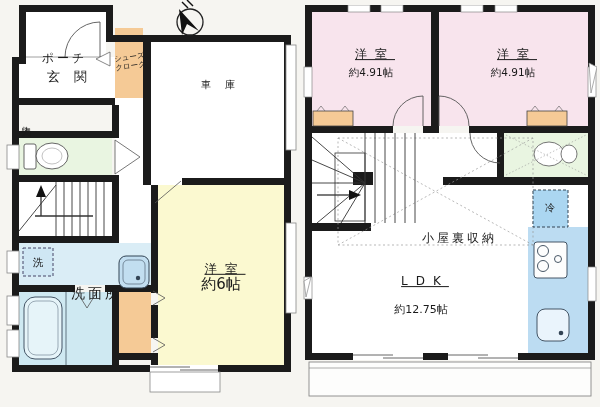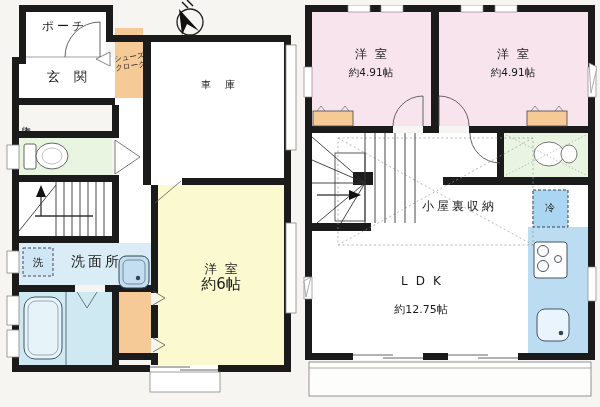--- a/index.html
+++ b/index.html
@@ -2,22 +2,22 @@
 <html><head>
 <meta charset="utf-8">
 <style>
   html,body{margin:0;padding:0;}
   body{width:600px;height:407px;background:#f6f5f1;position:relative;overflow:hidden;
        font-family:"DejaVu Sans",sans-serif;}
   .plan{position:absolute;}
   .lbl{position:absolute;transform:translate(-50%,-50%);color:#1a1a1a;white-space:nowrap;
        text-align:center;line-height:1.15;}
   .ls-wide{letter-spacing:14px;text-indent:14px;}
-  .ls-mid{letter-spacing:8px;text-indent:8px;}
-  .ls-sm{letter-spacing:3px;text-indent:3px;}
+  .ls-mid{letter-spacing:8px;text-indent:8px;text-decoration:underline;}
+  .ls-sm{letter-spacing:3px;text-indent:3px;margin-top:32px;}
   .vert{writing-mode:vertical-rl;transform:translate(-50%,-50%);}
 </style>
 </head>
 <body>
 
 <svg class="plan" style="left:5px;top:5px" width="292" height="392" viewBox="0 0 292 392">
   <g>
     <rect x="21" y="7" width="80" height="45" fill="#ffffff"></rect>
     <rect x="14" y="52" width="96" height="41" fill="#ffffff"></rect>
     <rect x="110" y="23" width="28" height="70" fill="#f5ca96"></rect>

